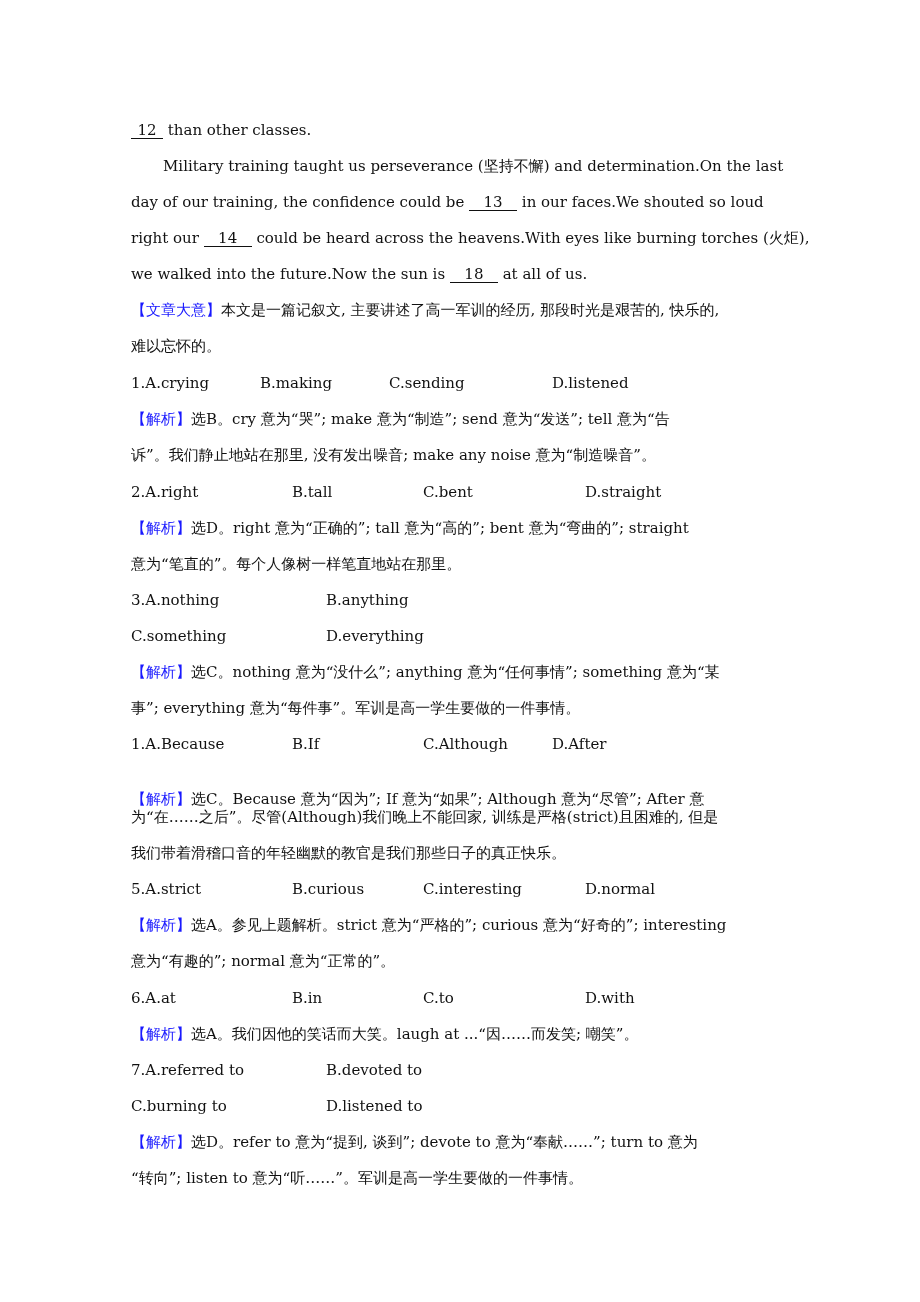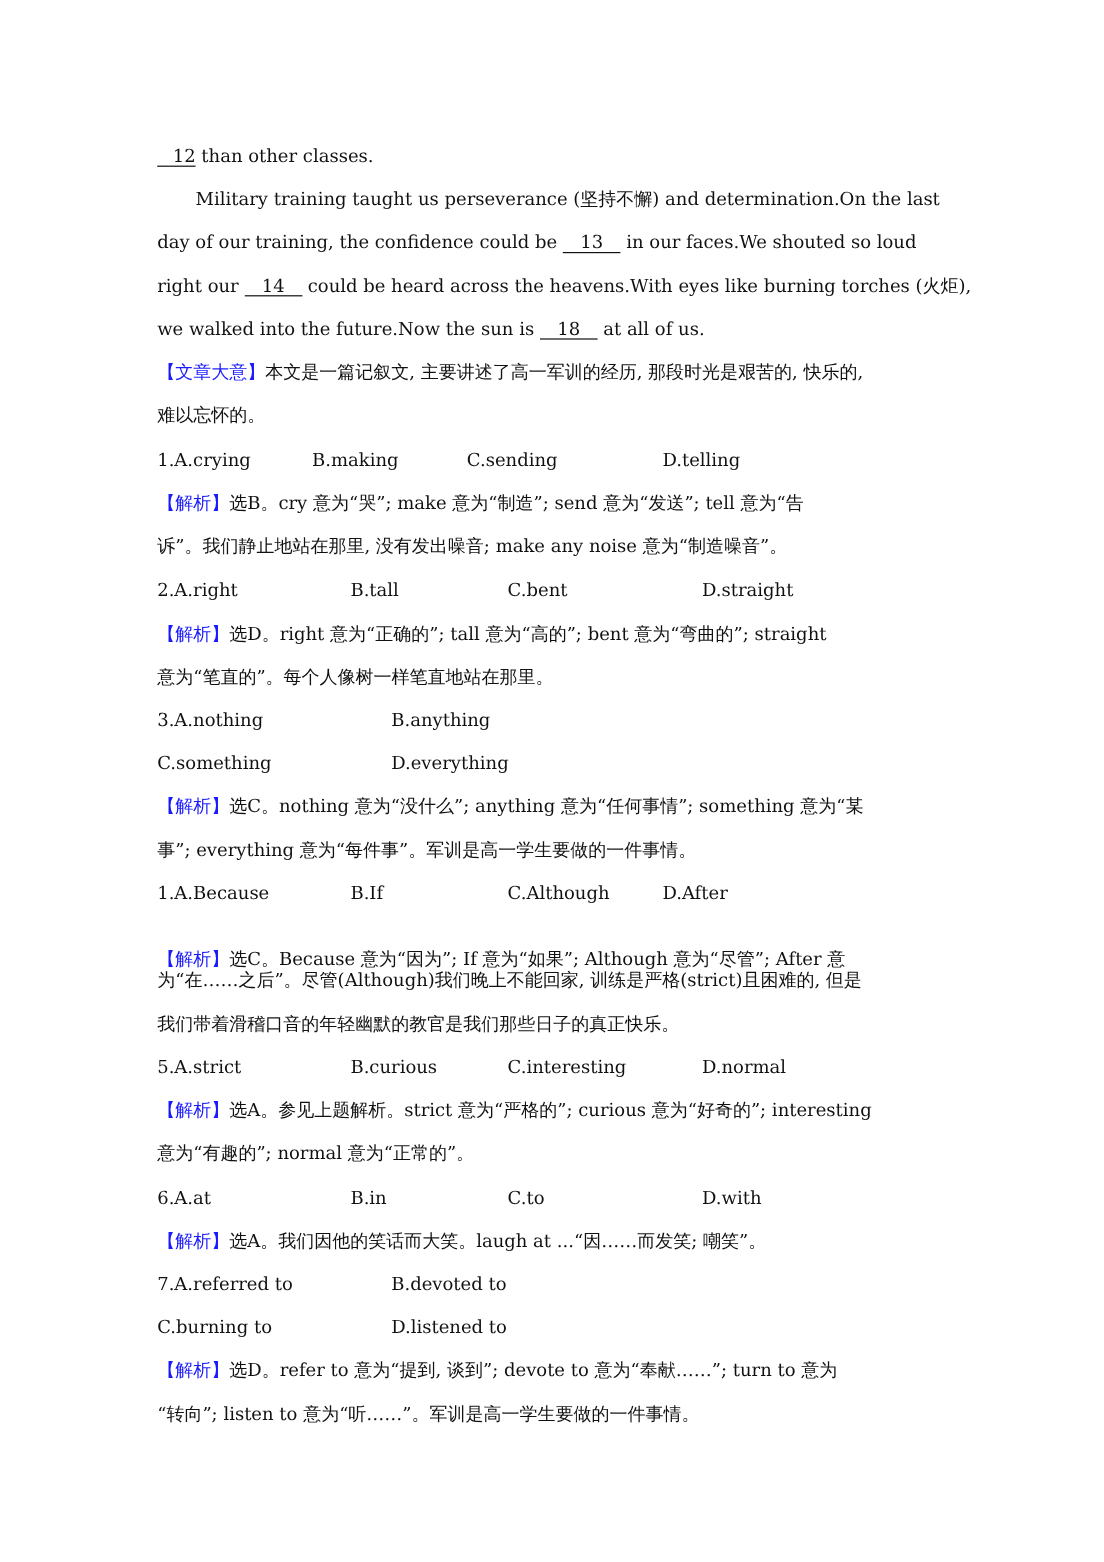--- a/index.html
+++ b/index.html
@@ -10,21 +10,21 @@
   .blank { display: inline-block; border-bottom: 1px solid #111; text-align: center; line-height: 16px; }
   .label { color: #1a1aff; }
   .opt { position: absolute; }
 </style>
 </head>
 <body>
 
 <div class="page">
 
   <div class="line" style="top:8px">
-    <span class="blank" style="width:32px;text-align:right">12</span><span> than other classes.</span>
+    <span class="blank" style="width:32px;text-align:center">12</span><span> than other classes.</span>
   </div>
   <div class="line" style="top:44px;left:32px">Military training taught us perseverance (坚持不懈) and determination.On the last</div>
   <div class="line" style="top:80px">
     <span>day of our training,  the confidence could be </span><span class="blank" style="width:48px">13</span><span> in our faces.We shouted so loud</span>
   </div>
   <div class="line" style="top:116px">
     <span>right our </span><span class="blank" style="width:48px">14</span><span> could be heard across the heavens.With eyes like burning torches (火炬),</span>
   </div>
   <div class="line" style="top:152px">
     <span>we walked into the future.Now the sun is </span><span class="blank" style="width:48px">18</span><span> at all of us.</span>
@@ -32,21 +32,21 @@
 
   <div class="line" style="top:188px">
     <span class="label">【文章大意】</span><span>本文是一篇记叙文, 主要讲述了高一军训的经历, 那段时光是艰苦的, 快乐的,</span>
   </div>
   <div class="line" style="top:224px">难以忘怀的。</div>
 
   <div class="line" style="top:261px;width:680px">
     <span class="opt" style="left:0">1.A.crying</span>
     <span class="opt" style="left:129px">B.making</span>
     <span class="opt" style="left:258px">C.sending</span>
-    <span class="opt" style="left:421px">D.telling</span>
+    <span class="opt" style="left:421px">D.listened</span>
   </div>
   <div class="line" style="top:297px">
     <span class="label">【解析】</span><span>选B。cry 意为“哭”; make 意为“制造”; send 意为“发送”; tell 意为“告</span>
   </div>
   <div class="line" style="top:333px">诉”。我们静止地站在那里, 没有发出噪音; make any noise 意为“制造噪音”。</div>
 
   <div class="line" style="top:370px;width:680px">
     <span class="opt" style="left:0">2.A.right</span>
     <span class="opt" style="left:161px">B.tall</span>
     <span class="opt" style="left:292px">C.bent</span>

